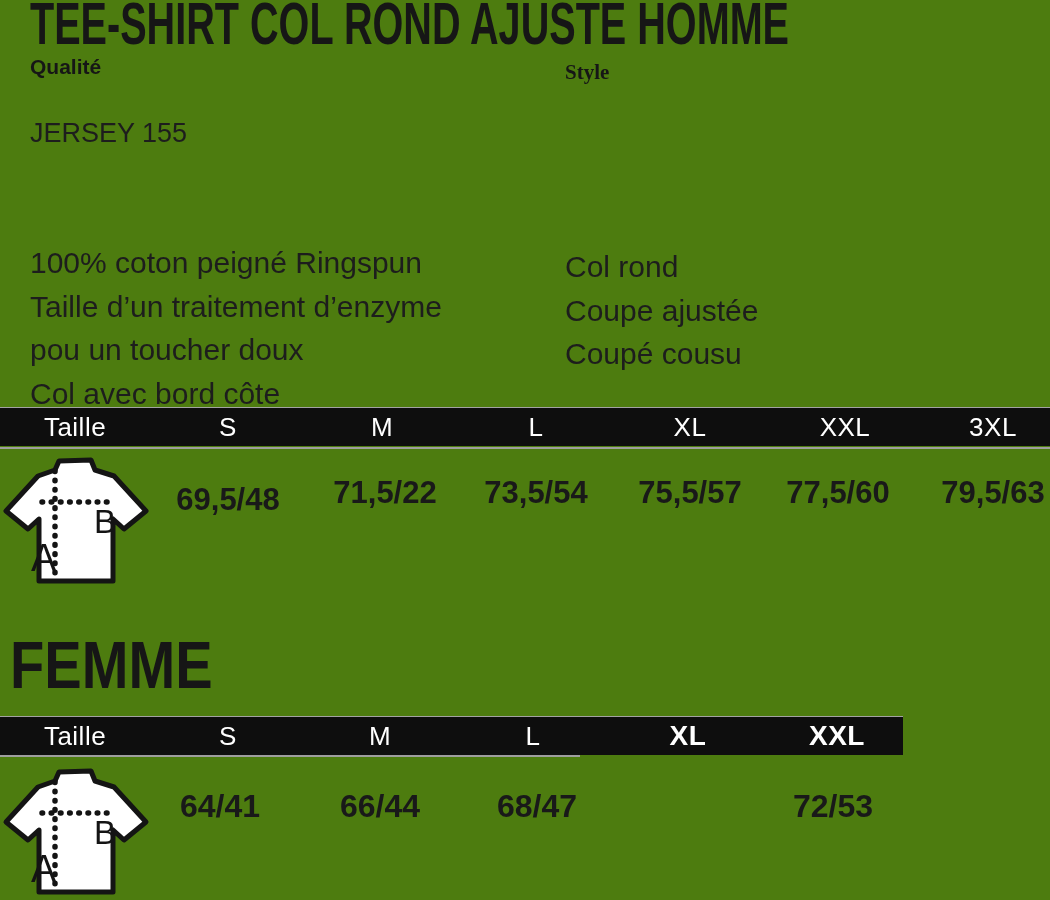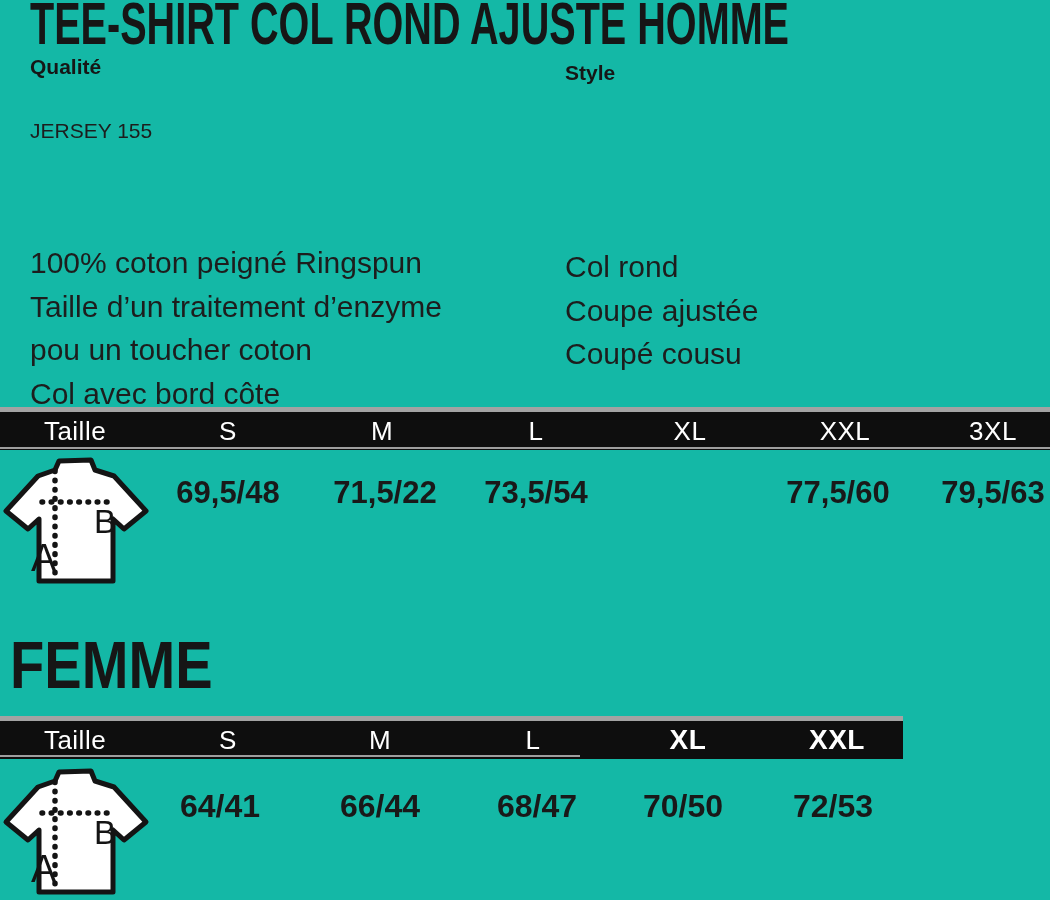--- a/index.html
+++ b/index.html
@@ -3,21 +3,21 @@
 <meta charset="utf-8">
 <style>
   html, body {
     margin: 0; padding: 0;
     width: 1050px; height: 900px;
     background: #ffffff;
     font-family: "Liberation Sans", sans-serif;
     color: #1d1d1d;
     overflow: hidden;
   }
-  .canvas { position: relative; width: 1050px; height: 900px; background: #14b8a6; }
+  .canvas { position: relative; width: 1050px; height: 900px; background: #4d7c0f; }
 
   .page-title {
     position: absolute; left: 30px; top: -9px;
     margin: 0;
     font-size: 60px; font-weight: 700;
     letter-spacing: 0px;
     white-space: nowrap;
     transform: scaleX(0.66);
     transform-origin: left top;
     color: #161616;
@@ -26,37 +26,37 @@
 
   .col-heading {
     position: absolute;
     font-size: 21px; font-weight: 700;
     color: #161616;
     line-height: 1;
   }
 
   .fabric {
     position: absolute;
-    font-size: 21px; font-weight: 400;
+    font-size: 27px; font-weight: 400;
     line-height: 1;
     color: #1d1d1d;
   }
 
   .text-block {
     position: absolute;
     font-size: 30px; font-weight: 400;
     line-height: 43.5px;
     color: #1d1d1d;
     margin-top: 36px;
   }
 
   .size-bar {
     position: absolute; left: 0; height: 38px;
     background: #0e0e0e;
-    border-top: 5px solid #a3a3a3;
+    border-top: 1px solid #a3a3a3;
   }
   .bar-cell {
     position: absolute; top: 0; height: 38px;
     line-height: 38px;
     text-align: center;
     color: #ffffff;
     font-size: 26px; font-weight: 400;
     letter-spacing: 0.5px;
   }
   .bar-cell.fbold { font-weight: 700; font-size: 28px; }
@@ -97,25 +97,25 @@
 
 <div class="canvas">
 
   <h1 class="page-title">TEE-SHIRT COL ROND AJUSTÉ HOMME</h1>
 
   <div class="col-heading" style="left:30px; top:56px;">Qualité</div>
   <div class="fabric" style="left:30px; top:120px;">JERSEY 155</div>
   <div class="text-block" style="left:30px; top:205px;">
     <div>100% coton peigné Ringspun</div>
     <div>Taille d’un traitement d’enzyme</div>
-    <div>pou un toucher coton</div>
+    <div>pou un toucher doux</div>
     <div>Col avec bord côte</div>
   </div>
 
-  <div class="col-heading" style="left:565px; top:62px;">Style</div>
+  <div class="col-heading" style="left:565px; top:62px;font-family:Liberation Serif, serif;">Style</div>
   <div class="text-block" style="left:565px; top:209px;">
     <div>Col rond</div>
     <div>Coupe ajustée</div>
     <div>Coupé cousu</div>
   </div>
 
   <div class="size-bar" style="top:407px; width:1050px;">
     <span class="bar-cell" style="left:10px;  width:130px;">Taille</span>
     <span class="bar-cell" style="left:163px; width:130px;">S</span>
     <span class="bar-cell" style="left:317px; width:130px;">M</span>
@@ -127,23 +127,24 @@
   <div class="edge-line" style="left:0; top:447px; width:1050px;"></div>
 
   <svg class="tshirt-icon" style="left:2px; top:455px;" width="148" height="132" viewBox="0 0 148 132">
     <path d="M4 56 L36 21 L53 15 L57 6 L89 5 L93 15 L112 21 L144 56 L122 74 L111 64 L111 126 L37 126 L37 64 L26 74 Z" fill="#ffffff" stroke="#141414" stroke-width="5" stroke-linejoin="round"></path>
     <line x1="53" y1="16" x2="53" y2="119" stroke="#141414" stroke-width="5.5" stroke-dasharray="0.6 8.6" stroke-linecap="round"></line>
     <line x1="40" y1="47" x2="111" y2="47" stroke="#141414" stroke-width="5.5" stroke-dasharray="0.6 8.6" stroke-linecap="round"></line>
     <text x="29" y="116" font-size="38">A</text>
     <text x="92" y="78" font-size="33">B</text>
   </svg>
 
-  <span class="measure-cell homme" style="left:158px; width:140px;">69,5/48</span>
+  <span class="measure-cell homme" style="left:158px; width:140px;margin-top:7px;">69,5/48</span>
   <span class="measure-cell homme" style="left:315px; width:140px;">71,5/22</span>
   <span class="measure-cell homme" style="left:466px; width:140px;">73,5/54</span>
+  <span class="measure-cell homme" style="left:620px; width:140px;">75,5/57</span>
   <span class="measure-cell homme" style="left:768px; width:140px;">77,5/60</span>
   <span class="measure-cell homme" style="left:923px; width:140px;">79,5/63</span>
 
   <h2 class="femme-heading">FEMME</h2>
 
   <div class="size-bar" style="top:716px; width:903px;">
     <span class="bar-cell" style="left:10px;  width:130px;">Taille</span>
     <span class="bar-cell" style="left:163px; width:130px;">S</span>
     <span class="bar-cell" style="left:315px; width:130px;">M</span>
     <span class="bar-cell" style="left:468px; width:130px;">L</span>
@@ -156,16 +157,15 @@
     <path d="M4 56 L36 21 L53 15 L57 6 L89 5 L93 15 L112 21 L144 56 L122 74 L111 64 L111 126 L37 126 L37 64 L26 74 Z" fill="#ffffff" stroke="#141414" stroke-width="5" stroke-linejoin="round"></path>
     <line x1="53" y1="16" x2="53" y2="119" stroke="#141414" stroke-width="5.5" stroke-dasharray="0.6 8.6" stroke-linecap="round"></line>
     <line x1="40" y1="47" x2="111" y2="47" stroke="#141414" stroke-width="5.5" stroke-dasharray="0.6 8.6" stroke-linecap="round"></line>
     <text x="29" y="116" font-size="38">A</text>
     <text x="92" y="78" font-size="33">B</text>
   </svg>
 
   <span class="measure-cell femme" style="left:150px; width:140px;">64/41</span>
   <span class="measure-cell femme" style="left:310px; width:140px;">66/44</span>
   <span class="measure-cell femme" style="left:467px; width:140px;">68/47</span>
-  <span class="measure-cell femme" style="left:613px; width:140px;">70/50</span>
   <span class="measure-cell femme" style="left:763px; width:140px;">72/53</span>
 
 </div>
 
 </body></html>

